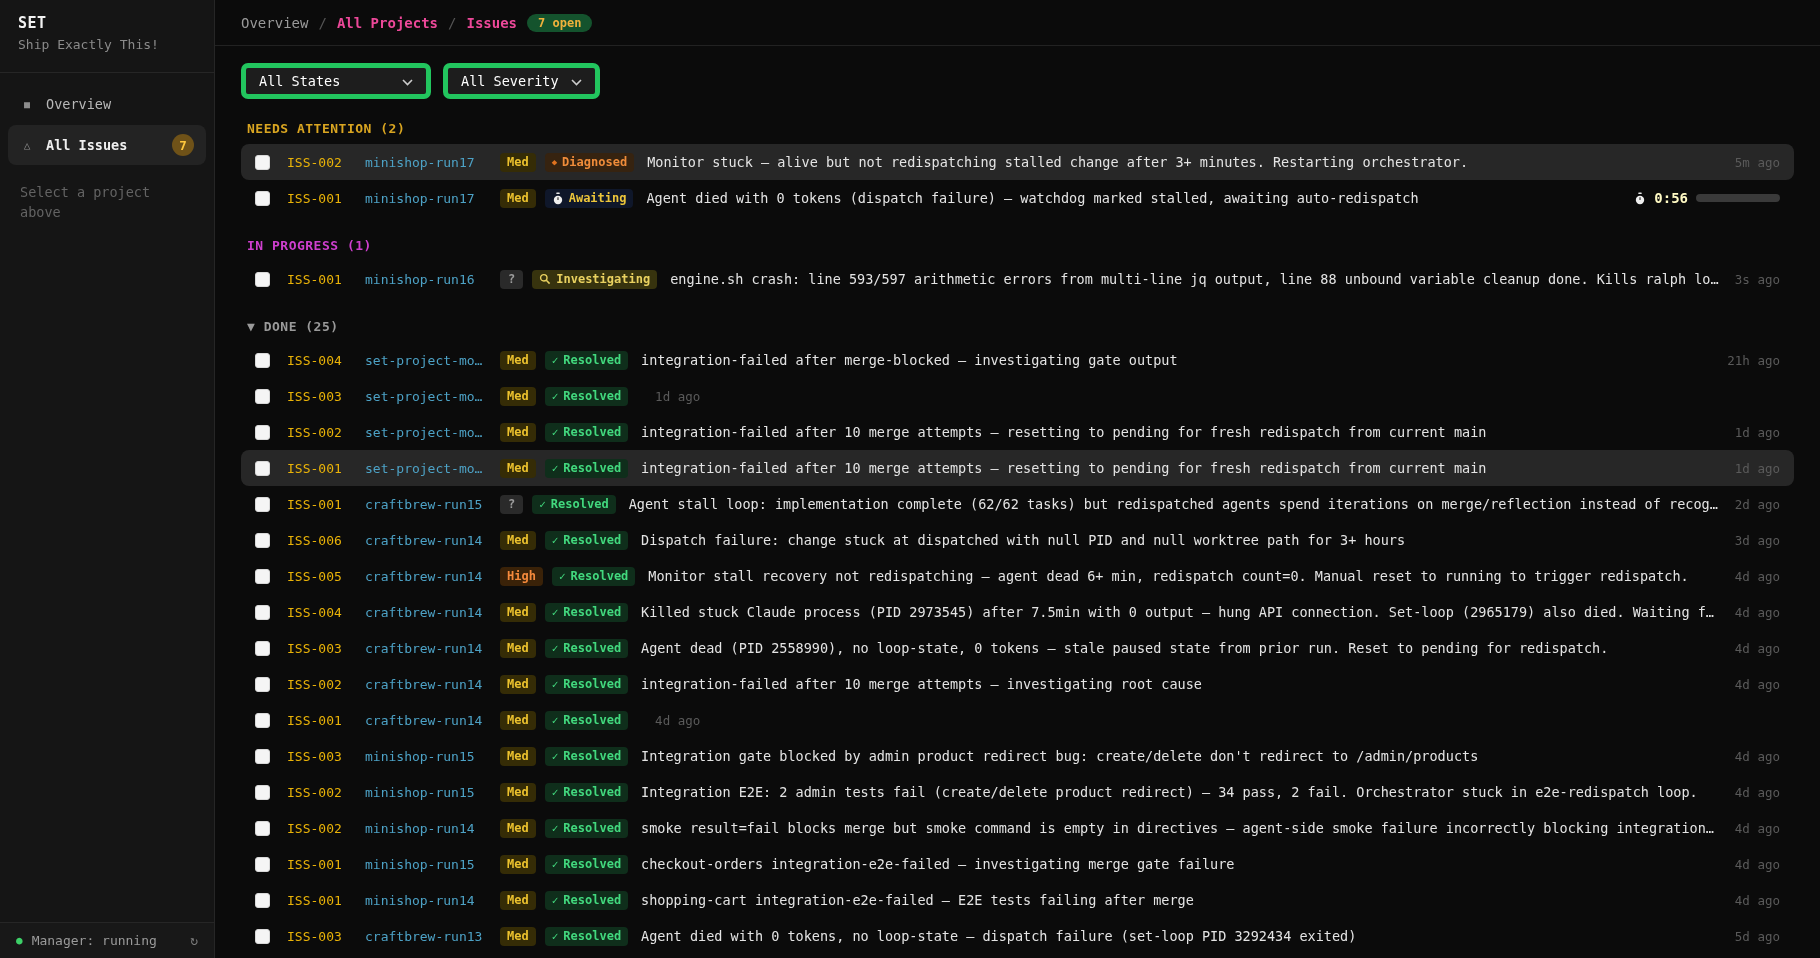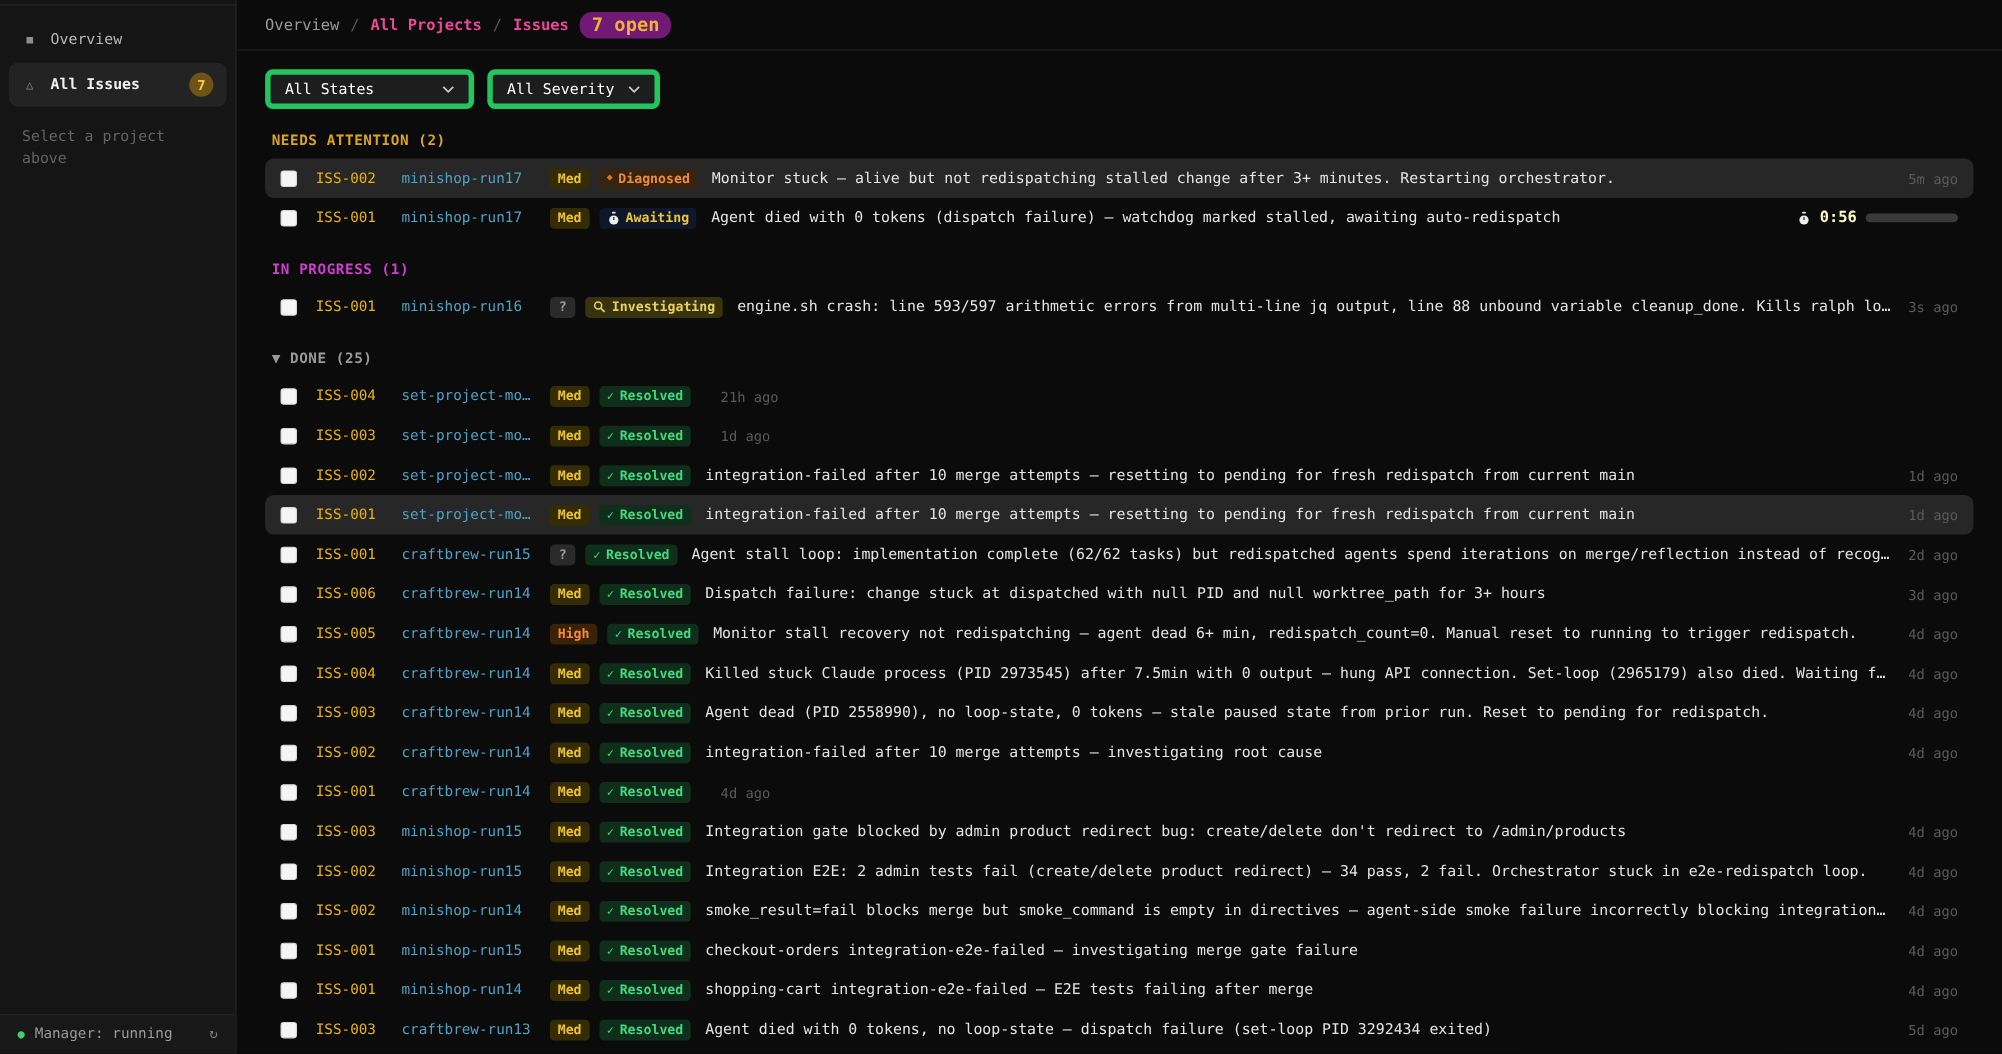--- a/index.html
+++ b/index.html
@@ -47,22 +47,22 @@
   
   .main { flex:1; display:flex; flex-direction:column; min-width:0; }
   .topbar {
     height:46px; display:flex; align-items:center; gap:10px;
     padding:0 26px; border-bottom:1px solid #222; font-size:14px;
   }
   .crumb-dim { color:#9a9a9a; }
   .crumb-sep { color:#555; }
   .crumb-strong { color:#ec4899; font-weight:bold; }
   .open-badge {
-    background:#701a75; color:#f0b23c; border-radius:11px;
-    padding:2px 11px; font-size:17px; font-weight:bold;
+    background:#14532d; color:#f0b23c; border-radius:11px;
+    padding:2px 11px; font-size:12px; font-weight:bold;
   }
 
   .content { padding:17px 26px 0; flex:1; min-height:0; }
   .filters { display:flex; gap:12px; margin-bottom:22px; }
   .select {
     display:flex; align-items:center; gap:12px; height:36px;
     background:#1d1d1d; border:5px solid #22c55e; border-radius:7px;
     padding:0 13px; color:#ffffff; cursor:default;
   }
   .select.wide { width:190px; justify-content:space-between; }
@@ -117,20 +117,24 @@
   .pbar { width:84px; height:8px; background:#3a3a3a; border-radius:4px; overflow:hidden; }
   .pbar-fill { height:100%; background:#d9b41f; border-radius:4px; }
   .svgicon { display:inline-block; vertical-align:middle; }
 </style>
 </head>
 <body>
 
 <div class="app">
 
   <aside class="sidebar">
+    <div class="sb-head">
+      <div class="sb-title">SET</div>
+      <div class="sb-subtitle">Ship Exactly This!</div>
+    </div>
     <div class="sb-divider"></div>
     <nav class="sb-nav">
       <div class="nav-item">
         <span class="nav-icon">■</span>
         <span>Overview</span>
       </div>
       <div class="nav-item active">
         <span class="nav-icon">△</span>
         <span>All Issues</span>
         <span class="nav-badge">7</span>
@@ -232,20 +236,21 @@
           <div class="section-label sec-done">▼ DONE (25)</div>
           <div class="row">
             <span class="checkbox"></span>
             <span class="iss-id">ISS-004</span>
             <span class="proj">set-project-mo…</span>
             <span class="badge sev sev-med">Med</span>
             <span class="badge status st-resolved">
               <span class="ic-check">✓</span>
               <span>Resolved</span>
             </span>
+            <span class="row-title">integration-failed after merge-blocked — investigating gate output</span>
             <span class="row-meta">21h ago</span>
           </div>
           <div class="row">
             <span class="checkbox"></span>
             <span class="iss-id">ISS-003</span>
             <span class="proj">set-project-mo…</span>
             <span class="badge sev sev-med">Med</span>
             <span class="badge status st-resolved">
               <span class="ic-check">✓</span>
               <span>Resolved</span>

